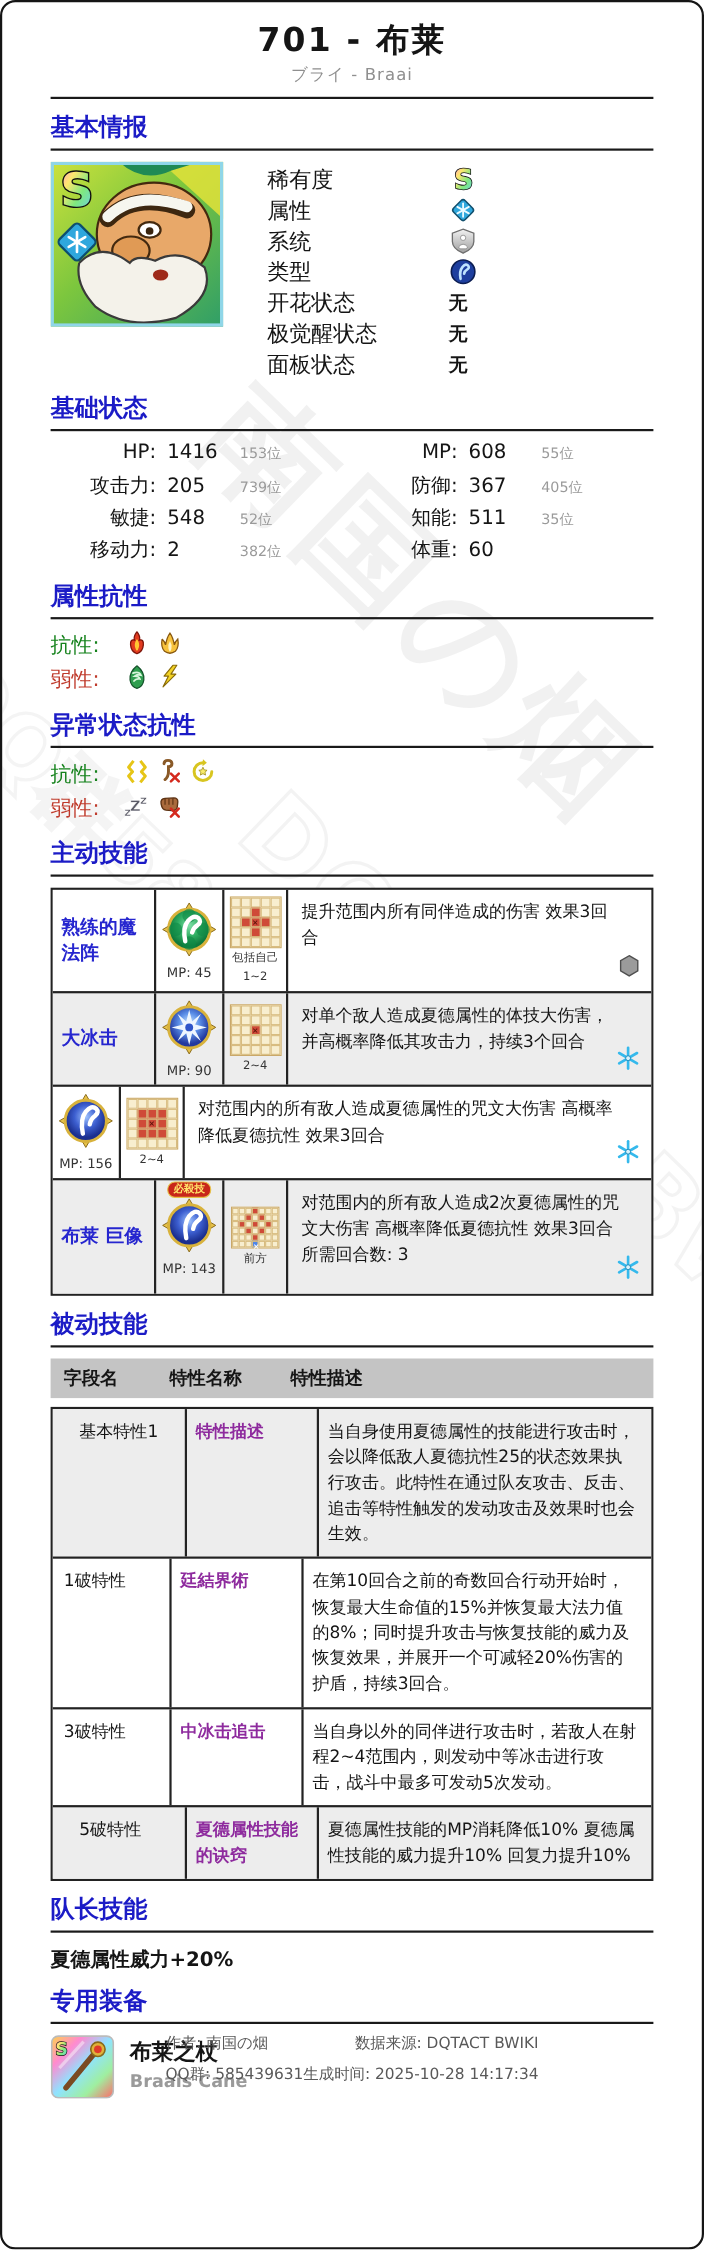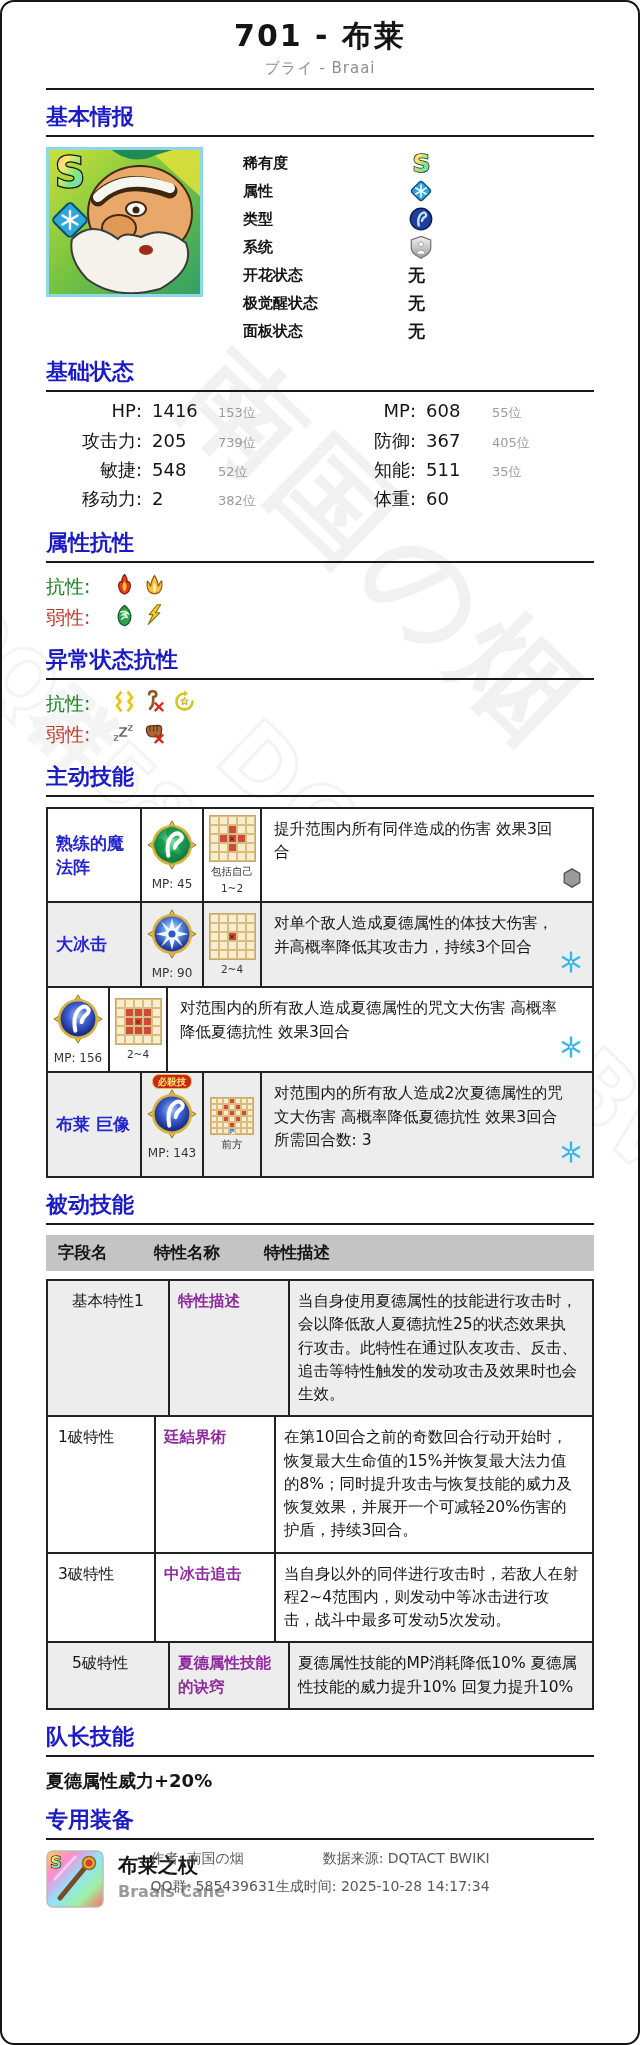--- a/index.html
+++ b/index.html
@@ -16,21 +16,21 @@
   .h-title{margin:14px 0 2px;text-align:center;font-size:30px;font-weight:bold;letter-spacing:2px;}
   .h-sub{text-align:center;font-size:15px;color:#8f8f8f;letter-spacing:1px;}
   .rule{border:none;border-top:2px solid #1a1a1a;margin:10px 44px 0;}
   h2.sec{margin:13px 44px 7px;padding-bottom:4px;font-size:22px;line-height:28px;
          color:#1b1bc6;border-bottom:2px solid #1a1a1a;font-weight:bold;}
   
   .binfo{display:flex;margin:10px 44px 0;gap:40px;}
   .portrait{flex:0 0 157px;}
   .fields{flex:1;padding-top:2px;}
   .frow{display:flex;align-items:center;height:28px;}
-  .flabel{width:165px;font-size:15px;font-weight:bold;}
+  .flabel{width:165px;font-size:20px;font-weight:normal;}
   .fvalue{font-size:17px;font-weight:bold;display:flex;align-items:center;}
   
   .stats{display:grid;grid-template-columns:1fr 1fr;margin:8px 44px 0;}
   .srow2{display:flex;align-items:baseline;height:29px;}
   .slabel{width:96px;text-align:right;font-size:18px;}
   .svalue{width:66px;margin-left:10px;font-size:18px;}
   .srank{font-size:13px;color:#9a9a9a;}
   
   .resist{margin:8px 44px 0;}
   .rrow{display:flex;align-items:center;height:31px;gap:12px;}
@@ -161,41 +161,41 @@
                 <rect x="6" y="6" width="16" height="16" rx="3" transform="rotate(45 14 14)" fill="#2fa7dd" stroke="#12506e" stroke-width="1.5"></rect>
                 <g stroke="#eafaff" stroke-width="1.8" stroke-linecap="round">
                   <line x1="14" y1="7.5" x2="14" y2="20.5"></line>
                   <line x1="8.4" y1="10.8" x2="19.6" y2="17.2"></line>
                   <line x1="19.6" y1="10.8" x2="8.4" y2="17.2"></line>
                 </g>
               </svg>
             </span>
           </div>
         <div class="frow">
-            <span class="flabel">类型</span>
-            <span class="fvalue">
-              <svg viewBox="0 0 28 28" width="26" height="26">
-                <circle cx="14" cy="14" r="11.5" fill="#1e3f9f" stroke="#0b1d52" stroke-width="1.6"></circle>
-                <path d="M11.5 21 Q10 13.5 13.5 9.2 Q17 5.5 19 8.2 Q20.6 10.5 17.8 12 Q15.5 13.2 15 16" fill="none" stroke="#bfe3ff" stroke-width="2.6" stroke-linecap="round"></path>
-              </svg>
-            </span>
-          </div>
-        <div class="frow">
             <span class="flabel">系统</span>
             <span class="fvalue">
               <svg viewBox="0 0 28 28" width="26" height="26">
                 <defs>
                   <linearGradient id="grSh" x1="0" y1="0" x2="0" y2="1">
                     <stop offset="0" stop-color="#f2f2f2"></stop>
                     <stop offset="1" stop-color="#9e9e9e"></stop>
                   </linearGradient>
                 </defs>
                 <path d="M14 2.5 L24.5 6.5 V14.5 Q24.5 21.5 14 26 Q3.5 21.5 3.5 14.5 V6.5 Z" fill="url(#grSh)" stroke="#6f6f6f" stroke-width="1.3"></path>
                 <circle cx="14" cy="11" r="2.6" fill="#fff" stroke="#8a8a8a" stroke-width=".8"></circle>
                 <path d="M9.5 20 Q14 14.5 18.5 20 L17 21.8 H11 Z" fill="#fff" stroke="#8a8a8a" stroke-width=".8"></path>
+              </svg>
+            </span>
+          </div>
+        <div class="frow">
+            <span class="flabel">类型</span>
+            <span class="fvalue">
+              <svg viewBox="0 0 28 28" width="26" height="26">
+                <circle cx="14" cy="14" r="11.5" fill="#1e3f9f" stroke="#0b1d52" stroke-width="1.6"></circle>
+                <path d="M11.5 21 Q10 13.5 13.5 9.2 Q17 5.5 19 8.2 Q20.6 10.5 17.8 12 Q15.5 13.2 15 16" fill="none" stroke="#bfe3ff" stroke-width="2.6" stroke-linecap="round"></path>
               </svg>
             </span>
           </div>
         <div class="frow">
             <span class="flabel">开花状态</span>
             <span class="fvalue">无</span>
           </div>
         <div class="frow">
             <span class="flabel">极觉醒状态</span>
             <span class="fvalue">无</span>

